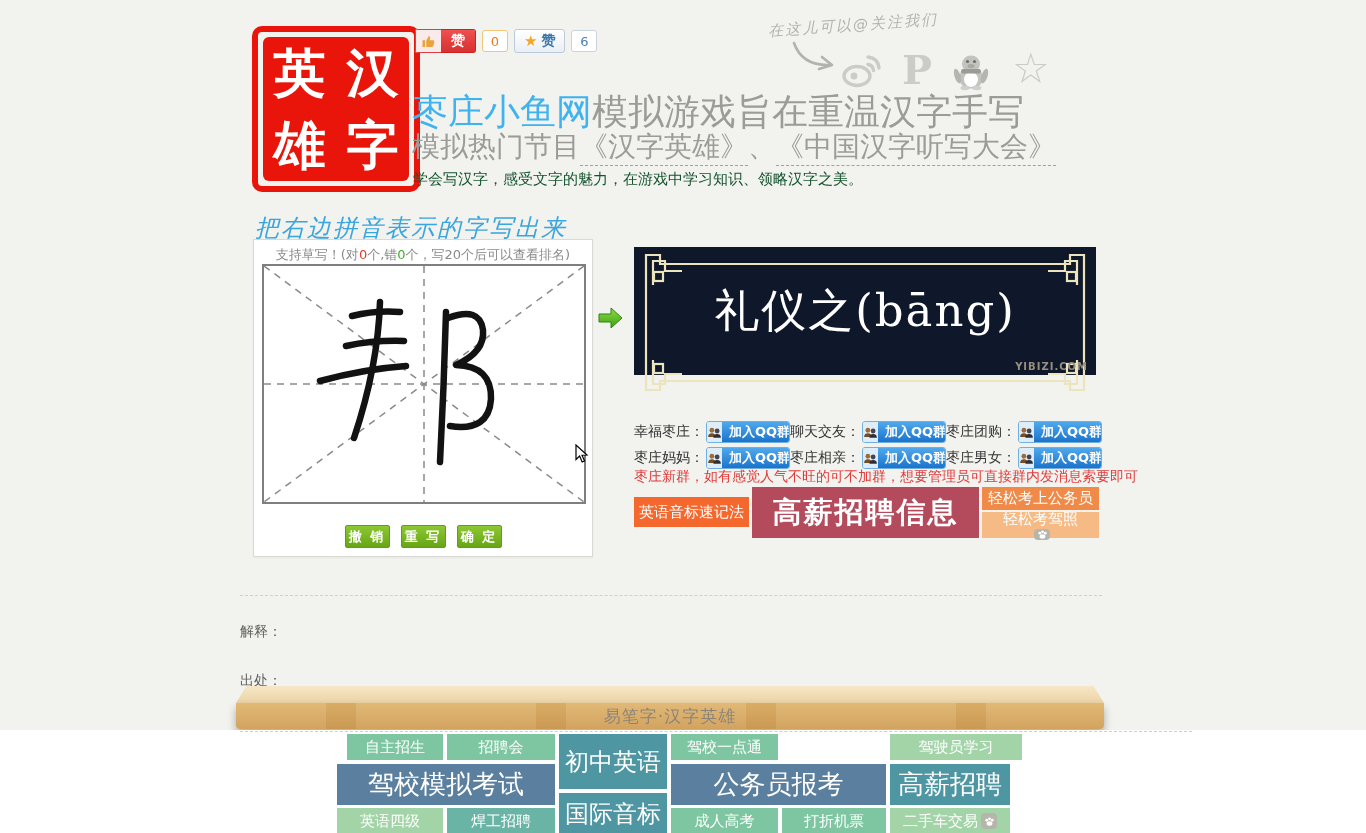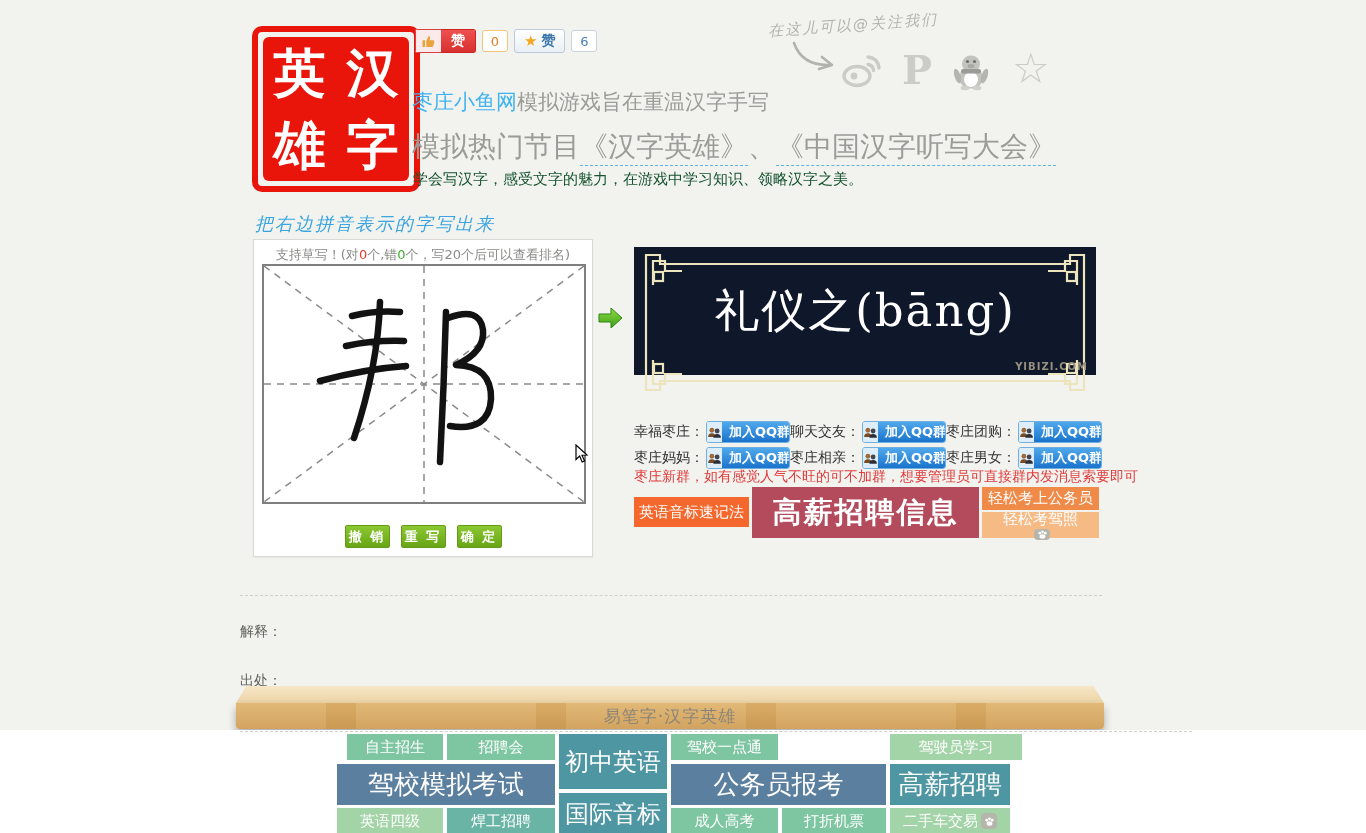--- a/index.html
+++ b/index.html
@@ -28,28 +28,28 @@
   
   #social-note { left:768px; top:16px; font-size:15px; color:#b3b3ae; font-style:italic; transform:rotate(-4deg); letter-spacing:2px; }
   #social-arrow { left:786px; top:40px; }
   .soc-icon { position:absolute; top:50px; color:#cbcbc7; cursor:pointer; }
   #ic-weibo { left:840px; }
   #ic-pengyou { left:902px; top:46px; font-size:40px; font-weight:bold; font-family:"DejaVu Serif",serif; }
   #ic-qq { left:950px; }
   #ic-star { left:1012px; top:44px; font-size:42px; }
 
   
-  #title1 { left:412px; top:88px; font-size:21px; color:#9b9b98; }
+  #title1 { left:412px; top:88px; font-size:36px; color:#9b9b98; }
   #title1 .lnk { color:#3fb3f0; cursor:pointer; }
   #title2 { left:412px; top:128px; font-size:28px; color:#9b9b98; }
   #title2 .dashed { border-bottom:1px dashed #58b6e8; padding-bottom:2px; cursor:pointer; }
   #tagline { left:413px; top:170px; font-size:15px; color:#14532d; }
 
   
-  #instruction { left:255px; top:212px; font-size:18px; color:#3aa5de; font-style:italic; letter-spacing:2px;text-align:center; }
+  #instruction { left:255px; top:212px; font-size:24px; color:#3aa5de; font-style:italic; letter-spacing:2px;text-align:center; }
   #panel { left:253px; top:239px; width:340px; height:318px; background:#fff; border:1px solid #d9d9d6; box-shadow:0 1px 2px rgba(0,0,0,.05); }
   #status { position:absolute; left:0; top:6px; width:100%; text-align:center; font-size:13px; color:#8a8a88; }
   #status .red { color:#e33c2e; }
   #status .green { color:#3fae2a; }
   #canvas { position:absolute; left:8px; top:24px; width:324px; height:240px; border:2px solid #7f7f7f; background:#fff; cursor:crosshair; }
   #draw-buttons { position:absolute; left:0; bottom:8px; width:100%; display:flex; justify-content:center; gap:11px; }
   .grn-btn { width:45px; height:23px; background:linear-gradient(#8cc832,#67a515); border:1px solid #649c17; border-radius:2px; color:#fff; font-size:13px; font-weight:bold; display:flex; align-items:center; justify-content:center; letter-spacing:2px; cursor:pointer; }
 
   #next-arrow { left:597px; top:306px; }
   #cursor { left:575px; top:444px; pointer-events:none; }

